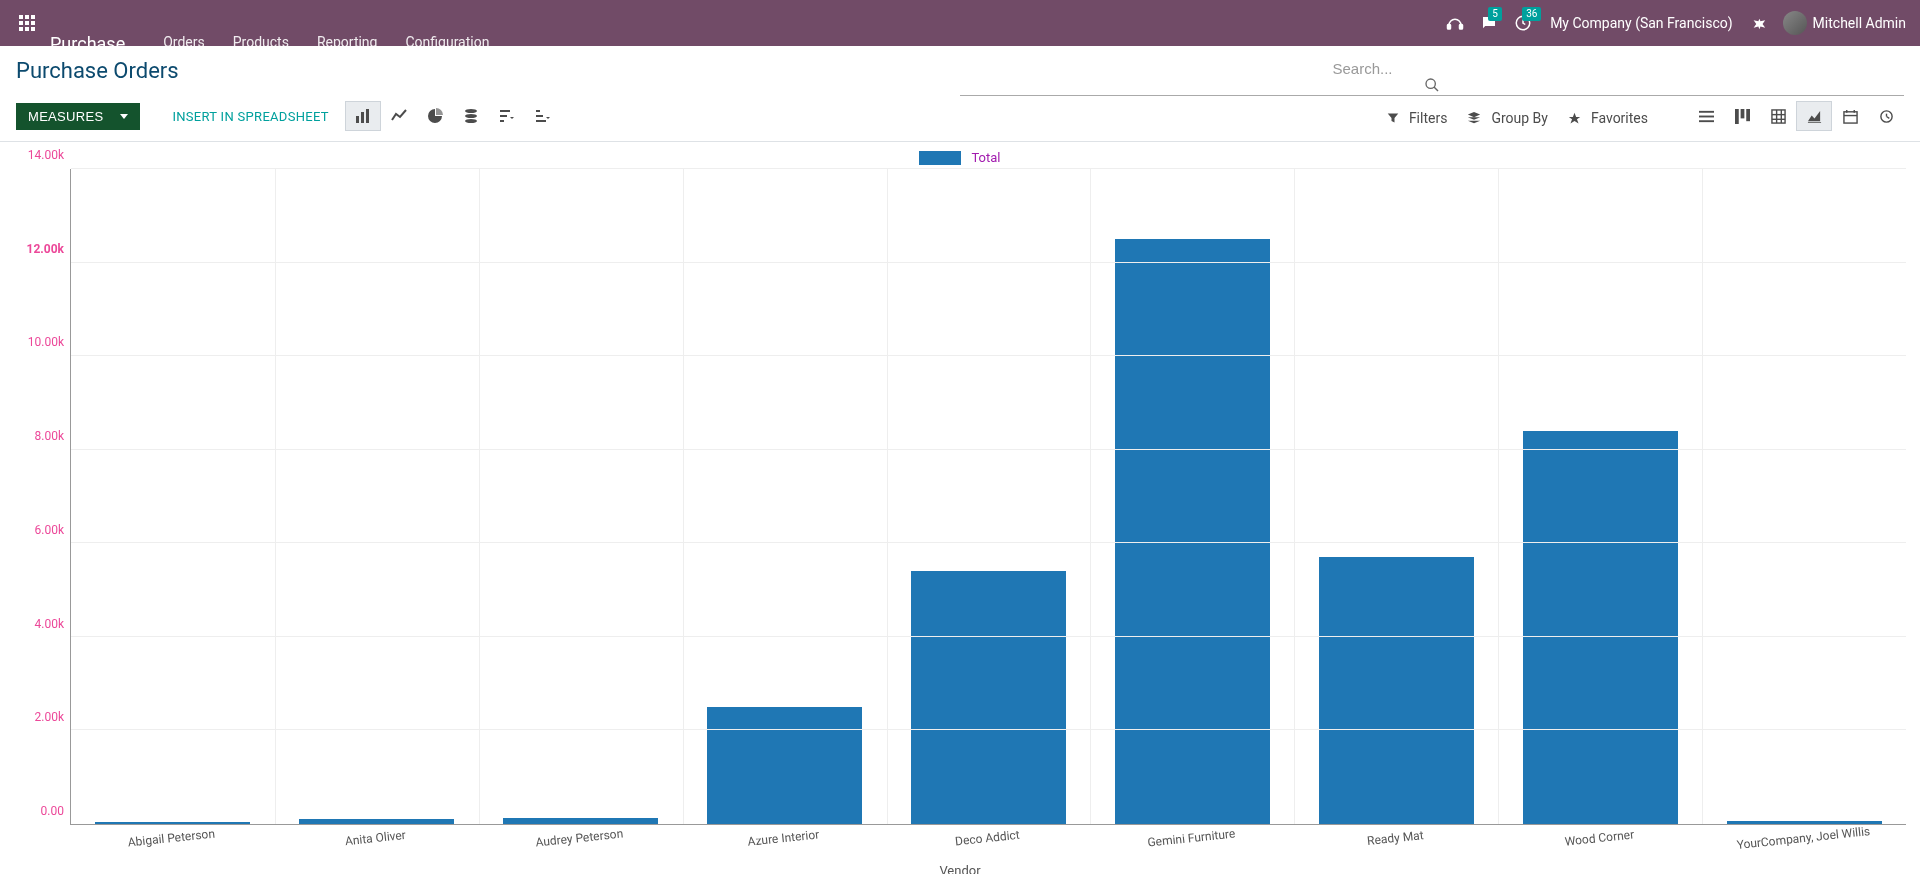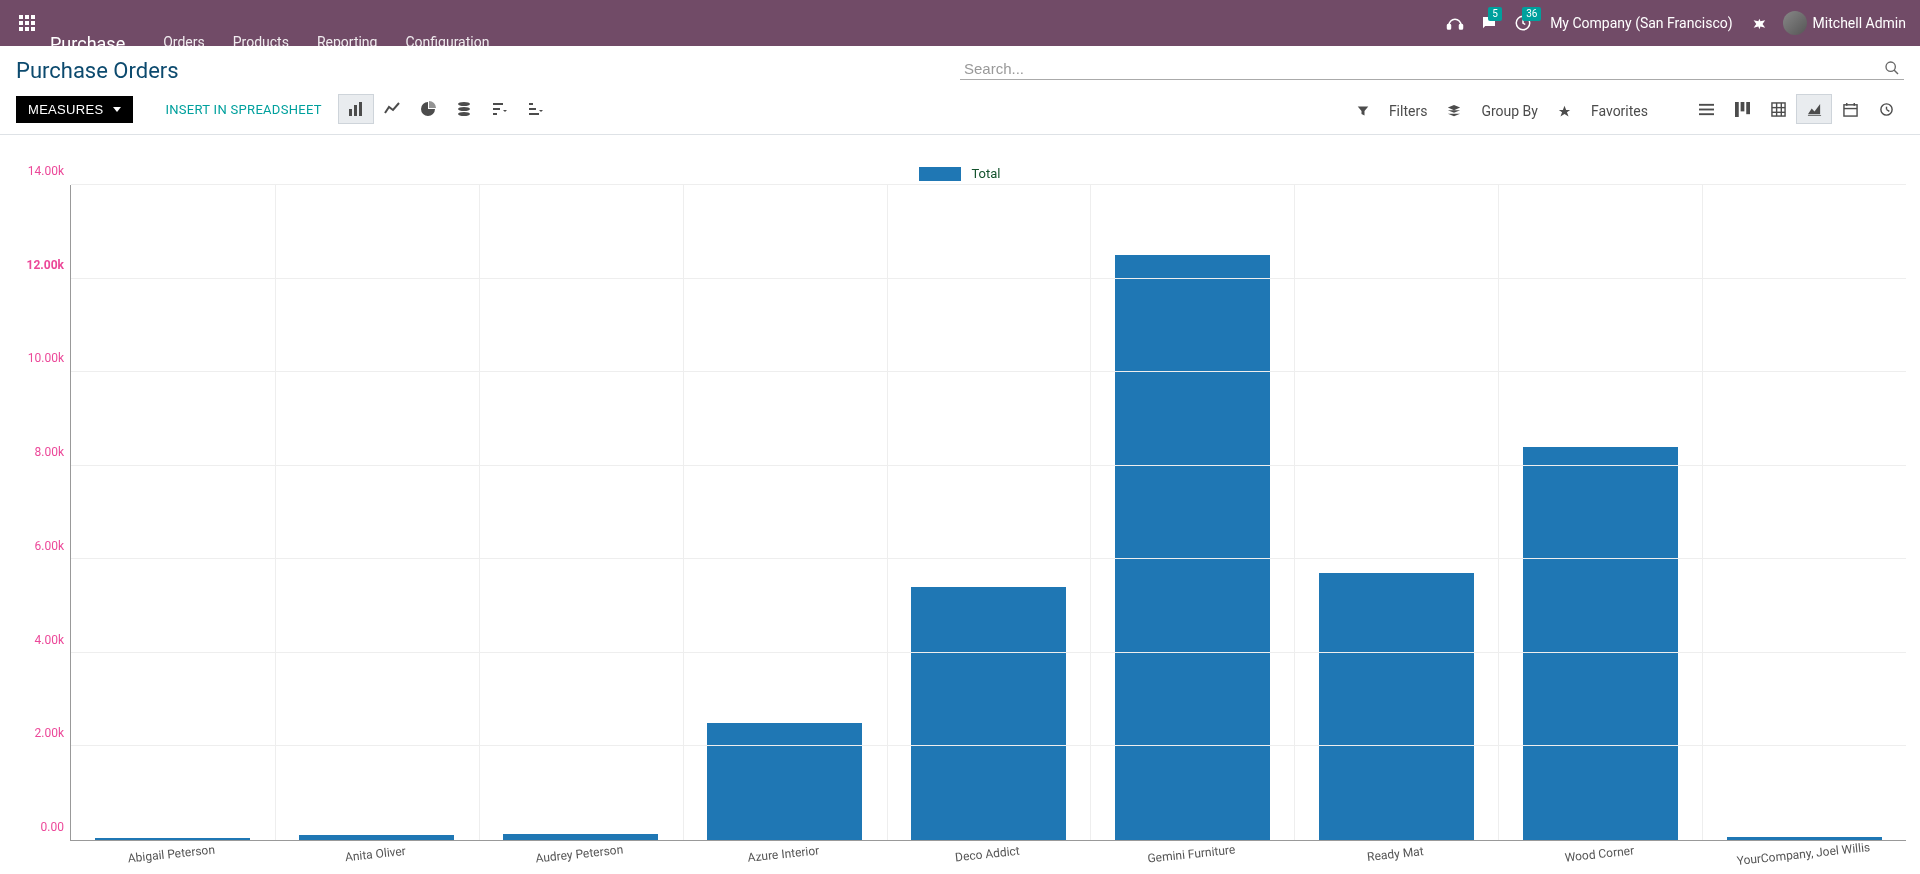--- a/index.html
+++ b/index.html
@@ -28,43 +28,43 @@
   align-items:flex-start;
   padding: 12px 16px 0 16px;
   border-bottom:1px solid transparent;
 }
 .controlbar .left { flex:0 0 50%; }
 .controlbar .right { flex:1; }
 .page-title { font-size:22px; color:#0c4a6e; font-weight:400; margin-bottom:6px; }
 
 .toolbar-row { display:flex; align-items:center; padding: 4px 16px 10px 16px; border-bottom:1px solid #dee2e6; }
 .btn-measures {
-  background:#000000; color:#fff; border:none; padding:6px 12px; font-size:13px;
-  display:flex; align-items:center; gap:10px; text-transform:uppercase; letter-spacing:0.3px;
+  background:#14532d; color:#fff; border:none; padding:6px 12px; font-size:13px;
+  display:flex; align-items:center; gap:17px; text-transform:uppercase; letter-spacing:0.3px;
   cursor:pointer;
 }
 .link-spreadsheet { color:#00a09d; font-size:13px; margin-left:32px; text-transform:uppercase; letter-spacing:0.3px; cursor:pointer; }
 .icon-btn { width:36px; height:30px; display:flex; align-items:center; justify-content:center; border:1px solid transparent; cursor:pointer; color:#4c4c4c; }
 .icon-btn.active { background:#e9ecef; border-color:#ced4da; }
 .icon-group { display:flex; margin-left:16px; }
 
-.search-wrap { border-bottom:1px solid #aaa; display:flex; align-items:flex-start; padding:2px 4px; }
+.search-wrap { border-bottom:1px solid #aaa; display:flex; align-items:center; padding:2px 4px;flex-direction:column; }
 .search-input { flex:1; border:none; outline:none; font-size:15px; background:transparent; color:#666; }
 .search-input::placeholder { color:#999; }
 
 .search-filters { display:flex; align-items:center; gap:20px; font-size:14px; color:#4c4c4c; margin-top:4px; }
-.filter-item { display:flex; align-items:center; gap:20px; cursor:pointer; }
+.filter-item { display:flex; align-items:center; gap:10px; cursor:pointer; }
 
 .view-switcher { margin-left:auto; display:flex; gap:0; }
 .view-switcher .icon-btn { border:1px solid transparent; }
 .view-switcher .icon-btn.active { background:#e9ecef; border-color:#ced4da; }
 
 .chart-container { padding: 8px 14px 0 14px; position:relative; height: calc(100vh - 140px); }
 
-.legend { display:flex; justify-content:center; align-items:center; gap:10px; font-size:13px; color:#14532d; margin-bottom:4px;margin-top:23px;}
+.legend { display:flex; justify-content:center; align-items:center; gap:10px; font-size:13px; color:#a21caf; margin-bottom:4px;}
 .legend .swatch { width:42px; height:14px; background:#1f77b4; }
 
 .chart-body { display:flex; height: calc(100% - 70px); }
 .y-axis { width:56px; position:relative; }
 .y-tick { position:absolute; right:6px; font-size:12px; color:#ec4899; transform:translateY(-50%); }
 .plot-area { flex:1; position:relative; border-left:1px solid #999; border-bottom:1px solid #999; }
 .grid-line-h { position:absolute; left:0; right:0; border-top:1px solid #eee; }
 .grid-line-v { position:absolute; top:0; bottom:0; border-left:1px solid #eee; }
 .bars { position:absolute; inset:0; display:flex; }
 .bar-slot { flex:1; position:relative; }

